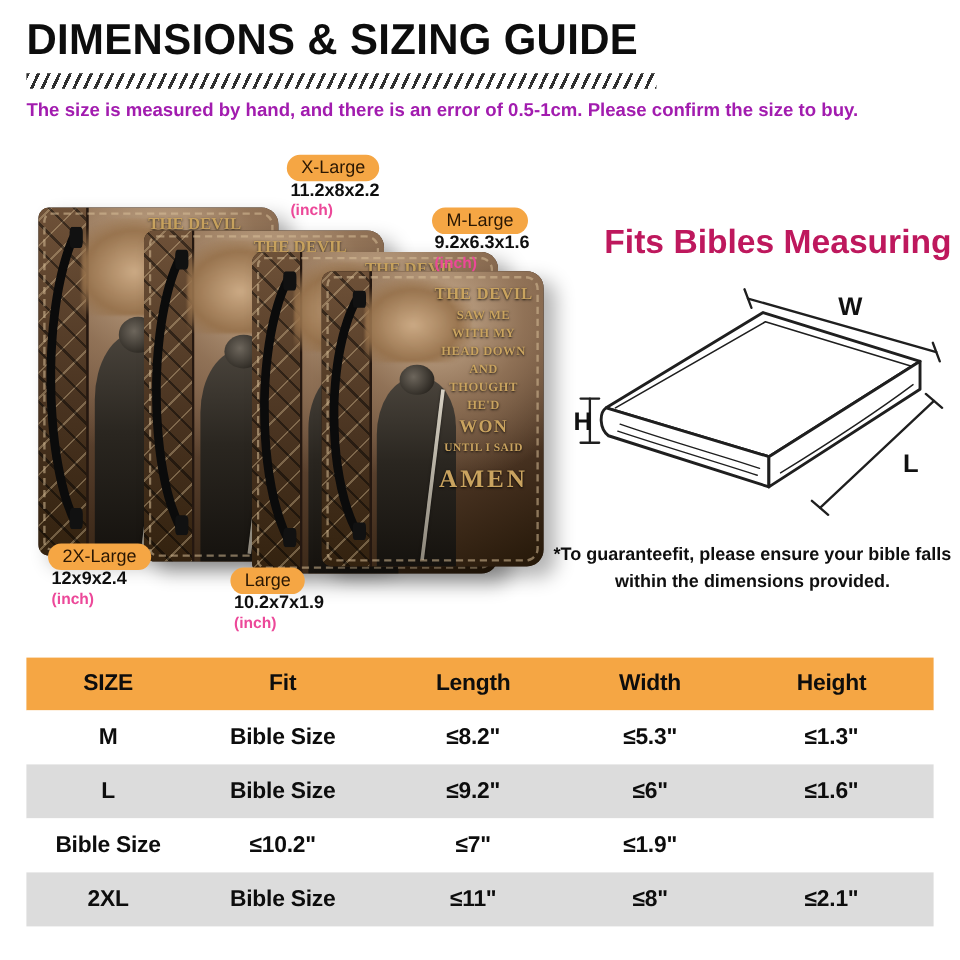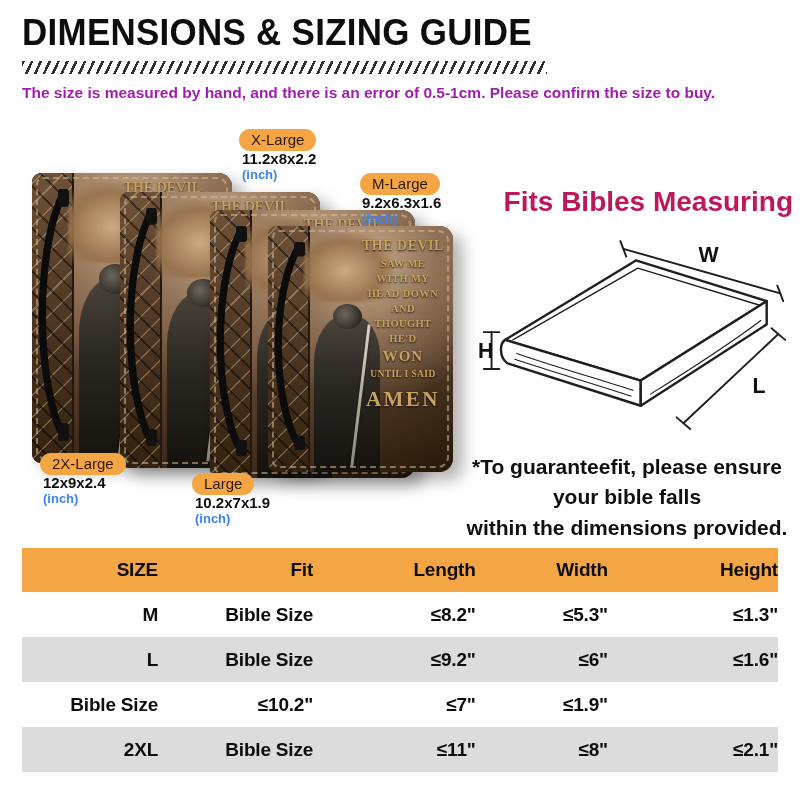--- a/index.html
+++ b/index.html
@@ -107,43 +107,43 @@
   .verse .l-until{font-size:9.5px;letter-spacing:.4px;}
   .verse .l-amen{font-size:21px;letter-spacing:2.5px;margin-top:4px;}
   
   .pill{
     position:absolute;display:inline-block;
     background:var(--accent_orange);
     border-radius:999px;padding:2px 12px 3px 12px;
     font-size:15px;font-weight:400;color:#2a1703;white-space:nowrap;z-index:9;
   }
   .dims{position:absolute;font-size:15px;font-weight:800;color:#0f0f0f;white-space:nowrap;z-index:9;}
-  .unit{position:absolute;font-size:13px;font-weight:800;color:#3b82f6;z-index:9;}
+  .unit{position:absolute;font-size:13px;font-weight:800;color:#ec4899;z-index:9;}
   
   .fits-heading{
     position:absolute;left:468px;top:186px;width:325px;
     text-align:right;font-size:28px;font-weight:800;color:#be185d;white-space:nowrap;
   }
   .book-diagram{position:absolute;left:478px;top:230px;width:310px;height:212px;}
   .note{
     position:absolute;left:458px;top:452px;width:338px;
-    text-align:center;font-size:21px;font-weight:700;color:#0f0f0f;line-height:1.45;
+    text-align:center;font-size:15px;font-weight:700;color:#0f0f0f;line-height:1.45;
   }
   
   .size-table{position:absolute;left:22px;top:548px;width:756px;}
   .trow{
     display:grid;
     grid-template-columns:18% 20.5% 21.5% 17.5% 22.5%;
     align-items:center;height:45px;
   }
   .trow.head{height:44px;background:var(--accent_orange);}
   .trow.gray{background:var(--row_gray);}
   .trow.white{background:#ffffff;}
   .tcell{
-    text-align:right;font-size:19px;font-weight:700;color:#0d0d0d;
+    text-align:center;font-size:19px;font-weight:700;color:#0d0d0d;
     letter-spacing:-.2px;
   }
   .trow.head .tcell{font-size:19px;font-weight:800;}
 </style>
 </head>
 <body>
 
 <div class="page-title">DIMENSIONS &amp; SIZING GUIDE</div>
 <div class="hatch"></div>
 <div class="subtitle">The size is measured by hand, and there is an error of 0.5-1cm. Please confirm the size to buy.</div>

